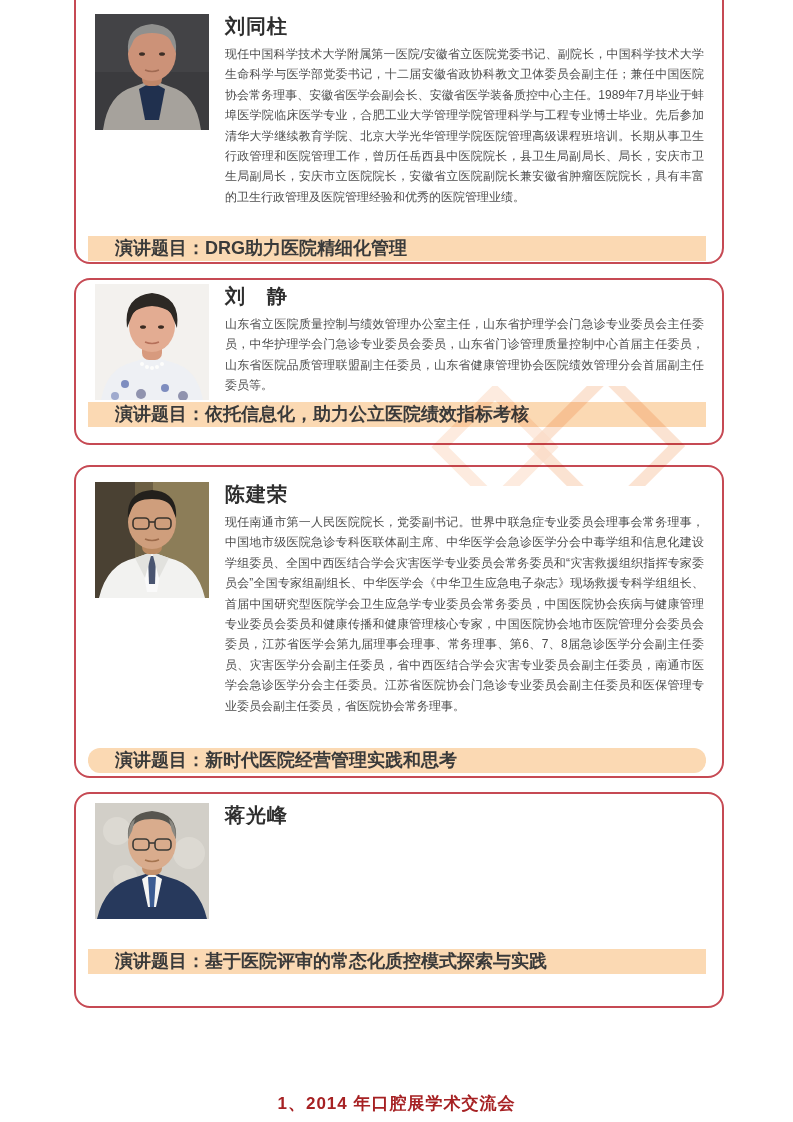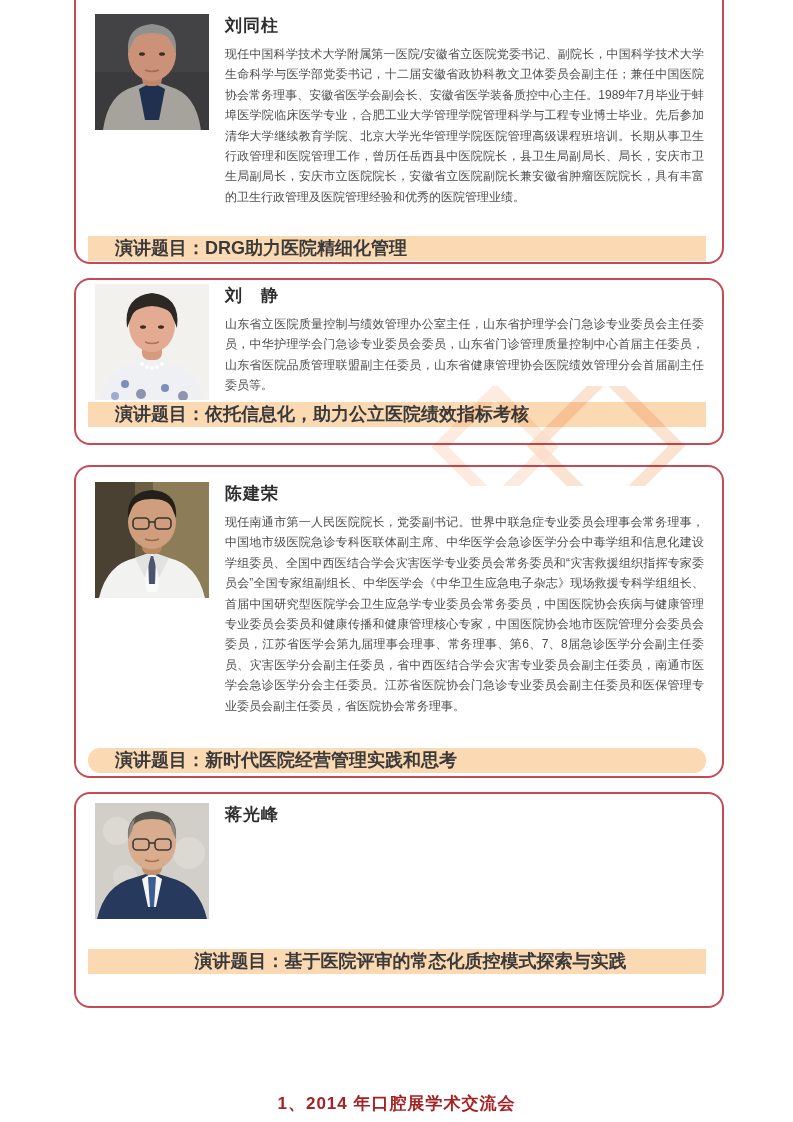--- a/index.html
+++ b/index.html
@@ -36,21 +36,21 @@
   .card4 .profile{padding-top:9px;}
   .photo{
     flex:none;
     width:114px;height:116px;
     overflow:hidden;
   }
   .photo svg{display:block;width:114px;height:116px;}
   .info{flex:1;min-width:0;padding-top:1px;}
   .name{
     margin:0 0 7px 0;
-    font-size:17px;
+    font-size:20px;
     font-weight:bold;
     color:#2e2e2e;
     letter-spacing:1px;
     line-height:22px;
   }
   .bio{
     margin:0;
     font-size:12px;
     line-height:20.4px;
     color:#4d4d4d;
@@ -66,21 +66,21 @@
     line-height:25px;
     padding-left:27px;
     font-size:18px;
     font-weight:bold;
     color:#3a3a3a;
     white-space:nowrap;
   }
   .card1 .banner{bottom:1px;}
   .card2 .banner{bottom:16px;}
   .card3 .banner{bottom:3px;border-radius:12px;}
-  .card4 .banner{bottom:32px;text-align:center;}
+  .card4 .banner{bottom:32px;}
   
   .watermark{
     position:absolute;
     left:428px;top:386px;
     width:300px;height:100px;
     z-index:5;
     pointer-events:none;
     mix-blend-mode:multiply;
     opacity:.5;
   }

